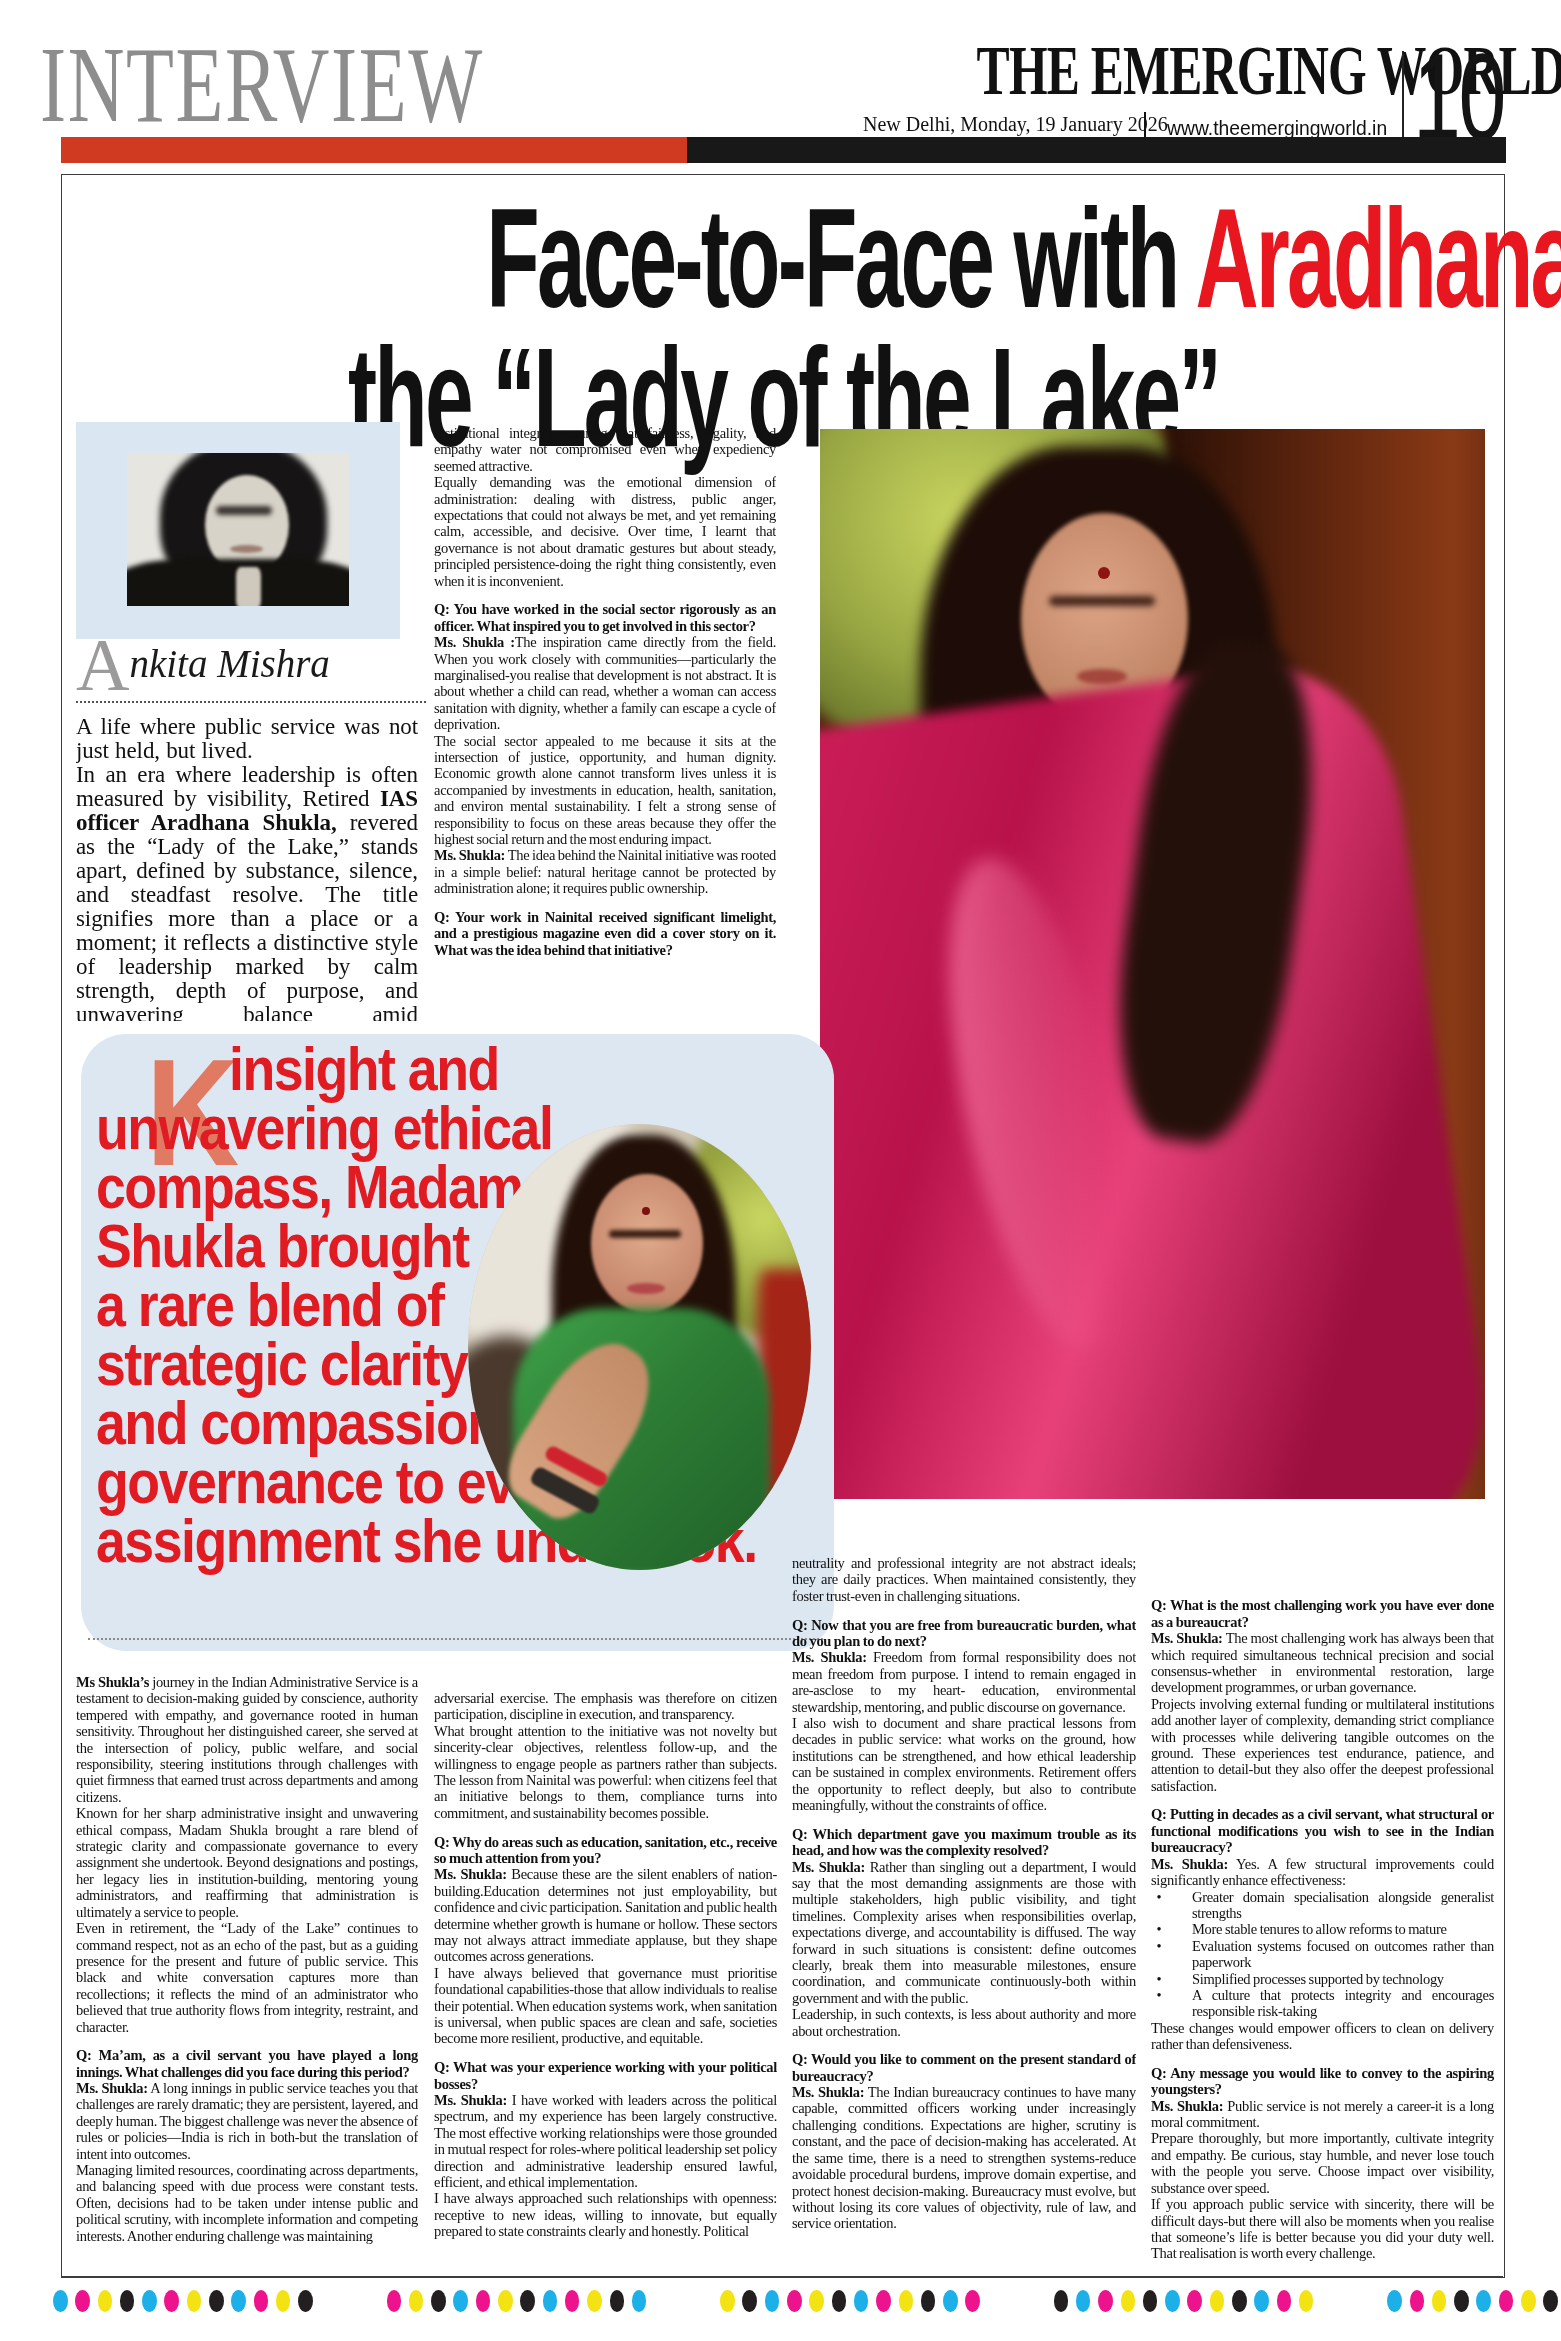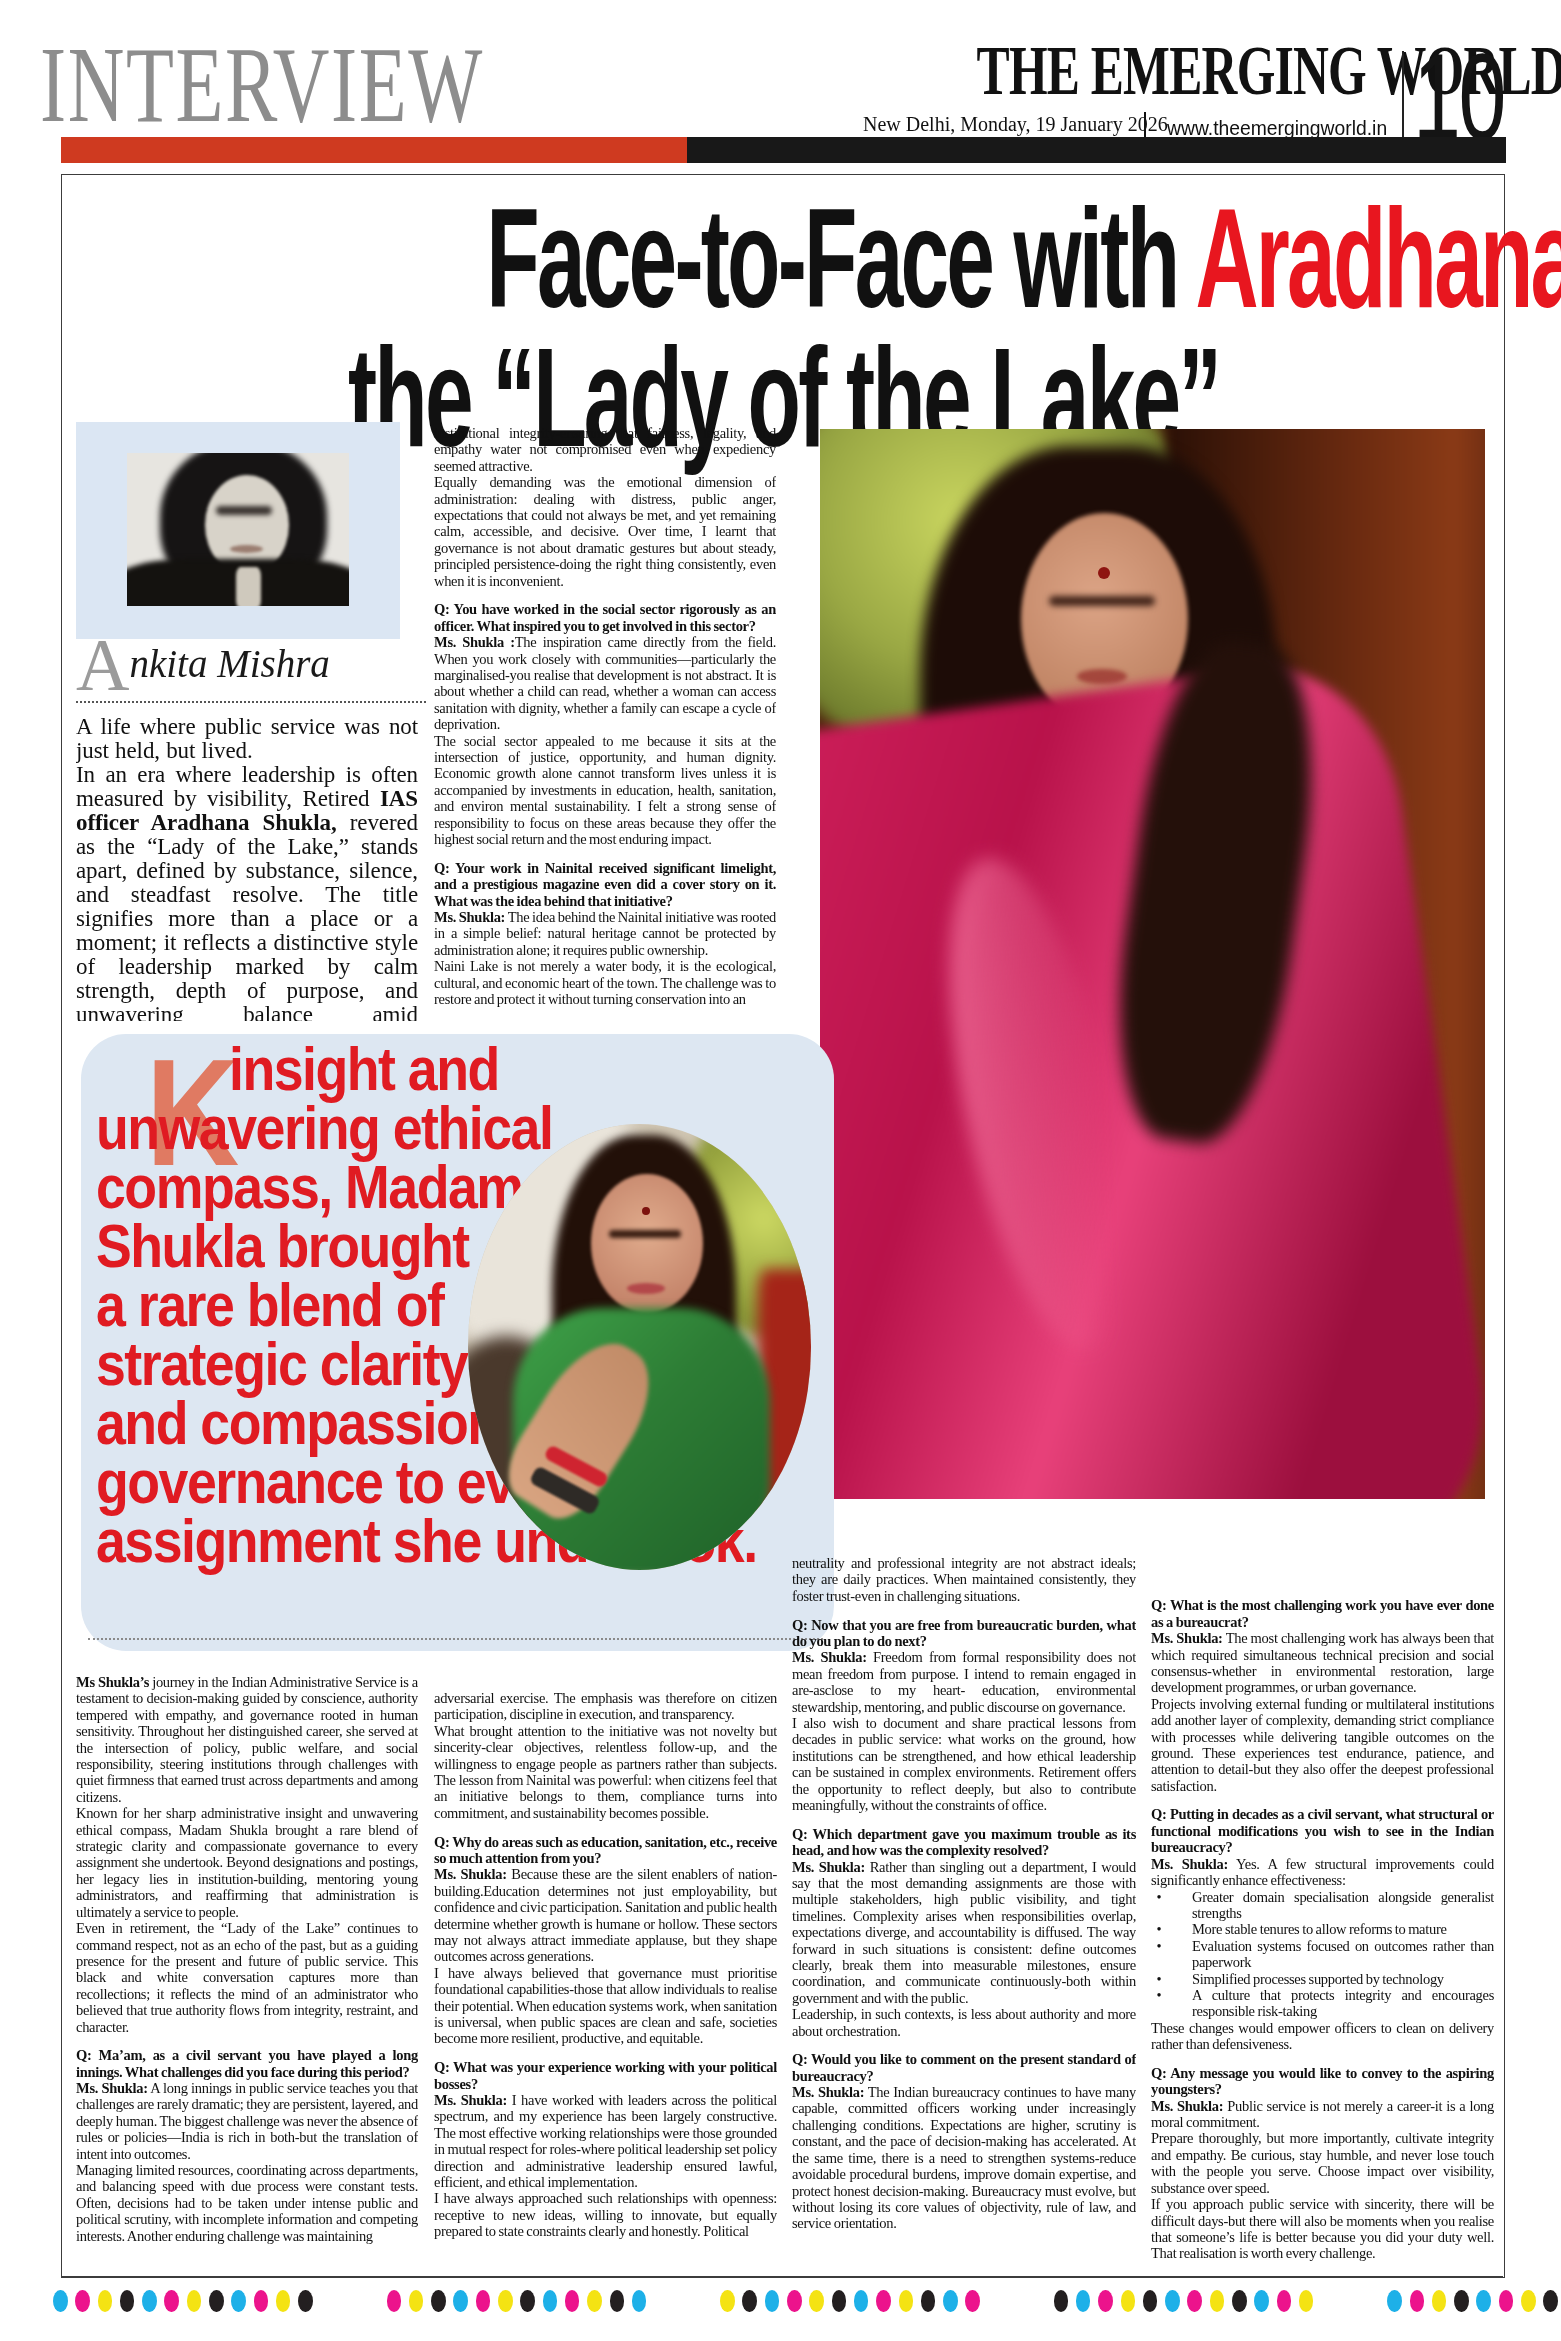--- a/index.html
+++ b/index.html
@@ -122,23 +122,22 @@
   <div class="blob" style="left:145px;top:424px;width:145px;height:502px;background:linear-gradient(100deg,#f06a96 0%, rgba(240,106,150,0) 80%);filter:blur(9px);transform:rotate(-12deg);"></div>
   <div class="blob" style="left:312px;top:212px;width:167px;height:502px;background:#24100a;filter:blur(7.8px);border-radius:40%;transform:rotate(8deg);"></div>
 </div>
 
 <div class="col" id="col-middle-top">
     <p class="para p"><span>institutional integrity-ensuring that fairness, legality, and empathy water not compromised even when expediency seemed attractive.</span></p>
     <p class="para p"><span>Equally demanding was the emotional dimension of administration: dealing with distress, public anger, expectations that could not always be met, and yet remaining calm, accessible, and decisive. Over time, I learnt that governance is not about dramatic gestures but about steady, principled persistence-doing the right thing consistently, even when it is inconvenient.</span></p>
     <p class="para q"><span>Q: You have worked in the social sector rigorously as an officer. What inspired you to get involved in this sector?</span></p>
     <p class="para p"><span class="bold">Ms. Shukla :</span><span>The inspiration came directly from the field. When you work closely with communities—particularly the marginalised-you realise that development is not abstract. It is about whether a child can read, whether a woman can access sanitation with dignity, whether a family can escape a cycle of deprivation.</span></p>
     <p class="para p"><span>The social sector appealed to me because it sits at the intersection of justice, opportunity, and human dignity. Economic growth alone cannot transform lives unless it is accompanied by investments in education, health, sanitation, and environ mental sustainability. I felt a strong sense of responsibility to focus on these areas because they offer the highest social return and the most enduring impact.</span></p>
+    <p class="para p"><span class="bold">Ms. Shukla:</span><span> The idea behind the Nainital initiative was rooted in a simple belief: natural heritage cannot be protected by administration alone; it requires public ownership.</span></p>
     <p class="para q"><span>Q: Your work in Nainital received significant limelight, and a prestigious magazine even did a cover story on it. What was the idea behind that initiative?</span></p>
-    <p class="para p"><span class="bold">Ms. Shukla:</span><span> The idea behind the Nainital initiative was rooted in a simple belief: natural heritage cannot be protected by administration alone; it requires public ownership.</span></p>
-    <p class="para p"><span>Naini Lake is not merely a water body, it is the ecological, cultural, and economic heart of the town. The challenge was to restore and protect it without turning conservation into an</span></p>
   </div>
 
 <div class="abs" id="pull-quote-box"></div>
 <div class="abs" id="quote-k">K</div>
 <div class="abs" id="quote-lines">
     <div class="q-line ml2"><span>insight and</span></div>
     <div class="q-line"><span>unwavering ethical</span></div>
     <div class="q-line"><span>compass, Madam</span></div>
     <div class="q-line"><span>Shukla brought</span></div>
     <div class="q-line"><span>a rare blend of</span></div>

